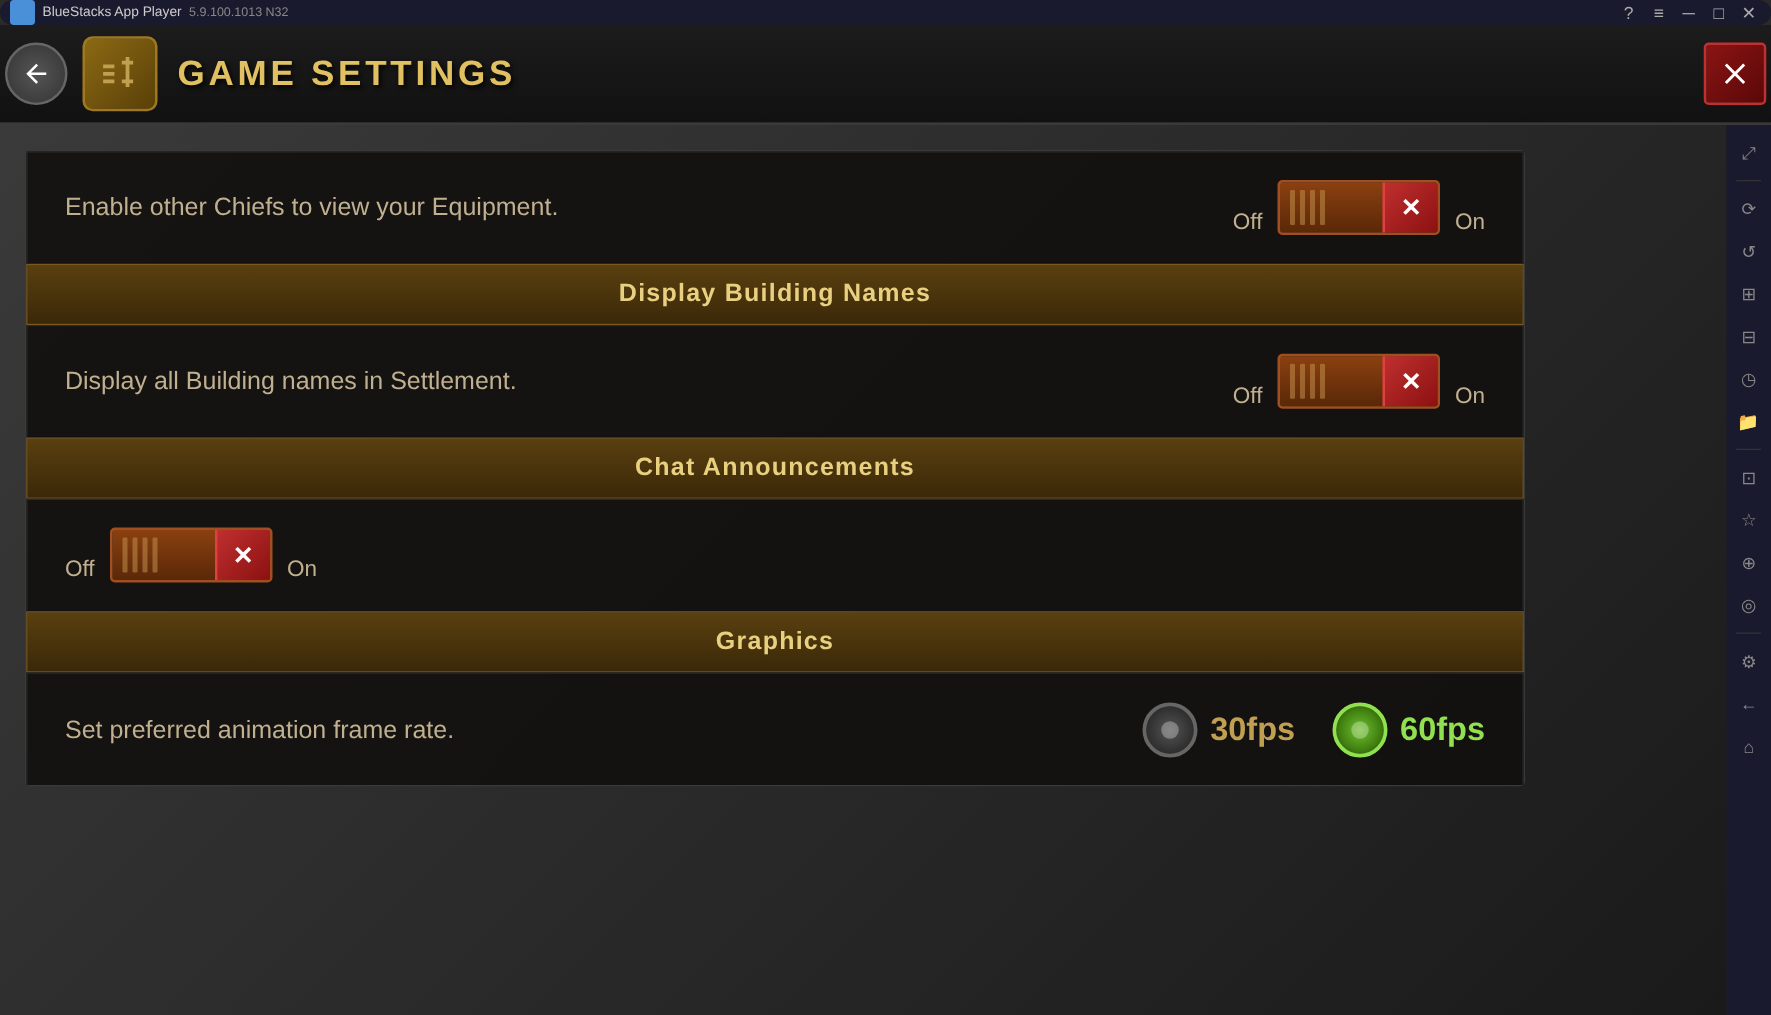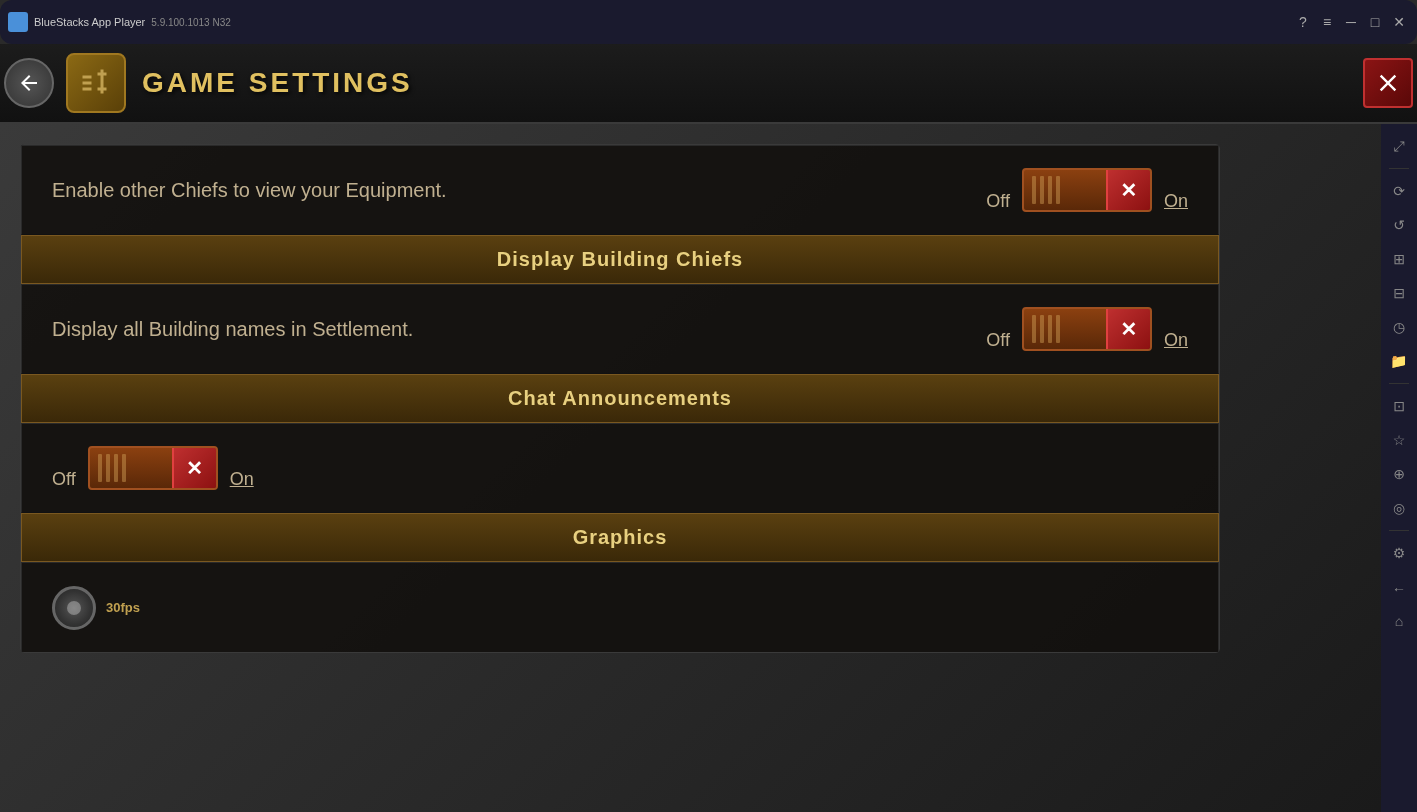--- a/index.html
+++ b/index.html
@@ -8,21 +8,21 @@
       height: 812px;
       background: #2a2a2a;
       font-family: 'Arial', sans-serif;
       overflow: hidden;
       display: flex;
       flex-direction: column;
     }
 
     
     .title-bar {
-      height: 44px;
+      height: 20px;
       background: #1a1a2e;
       display: flex;
       align-items: center;
       justify-content: space-between;
       padding: 0 8px;
       flex-shrink: 0;
       border-radius: 12px;
     }
     .title-bar-left {
       display: flex;
@@ -189,21 +189,20 @@
       gap: 12px;
       flex-shrink: 0;
     }
     .toggle-label-off {
       color: #c0b090;
       font-size: 18px;
     }
     .toggle-label-on {
       color: #c0b090;
       font-size: 18px;
-      text-decoration: underline;
     }
     .toggle-switch {
       width: 130px;
       height: 44px;
       background: linear-gradient(180deg, #8B4010 0%, #5a2808 100%);
       border: 2px solid #a05020;
       border-radius: 4px;
       display: flex;
       align-items: center;
       cursor: pointer;
@@ -268,21 +267,21 @@
       background: radial-gradient(circle, #70c030 0%, #408010 60%, #204008 100%);
       border-color: #90e050;
     }
     .fps-circle-inner {
       width: 14px;
       height: 14px;
       border-radius: 50%;
       background: rgba(255,255,255,0.3);
     }
     .fps-label {
-      font-size: 13px;
+      font-size: 26px;
       font-weight: bold;
     }
     .fps-label.inactive { color: #c0a050; }
     .fps-label.active { color: #90e050; }
 
     
     .right-sidebar {
       width: 36px;
       background: #1a1a2e;
       display: flex;
@@ -367,21 +366,21 @@
             </div>
             <div class="toggle-x-btn">
               <span class="toggle-x">✕</span>
             </div>
           </div>
           <span class="toggle-label-on">On</span>
         </div>
       </div>
 
       <div class="section-header">
-        <span class="section-title">Display Building Chiefs</span>
+        <span class="section-title">Display Building Names</span>
       </div>
       <div class="setting-row">
         <span class="setting-description">Display all Building names in Settlement.</span>
         <div class="toggle-container">
           <span class="toggle-label-off">Off</span>
           <div class="toggle-switch">
             <div class="toggle-lines">
               <div class="toggle-line"></div>
               <div class="toggle-line"></div>
               <div class="toggle-line"></div>
@@ -413,26 +412,33 @@
             </div>
           </div>
           <span class="toggle-label-on">On</span>
         </div>
       </div>
 
       <div class="section-header">
         <span class="section-title">Graphics</span>
       </div>
       <div class="setting-row">
+        <span class="setting-description">Set preferred animation frame rate.</span>
         <div class="fps-container">
           <div class="fps-option">
             <div class="fps-circle inactive">
               <div class="fps-circle-inner"></div>
             </div>
             <span class="fps-label inactive">30fps</span>
+          </div>
+          <div class="fps-option">
+            <div class="fps-circle active">
+              <div class="fps-circle-inner"></div>
+            </div>
+            <span class="fps-label active">60fps</span>
           </div>
         </div>
       </div>
 
     </div>
   </div>
 
   <div class="right-sidebar">
     <div class="sidebar-icon">⤢</div>
     <div class="sidebar-separator"></div>

